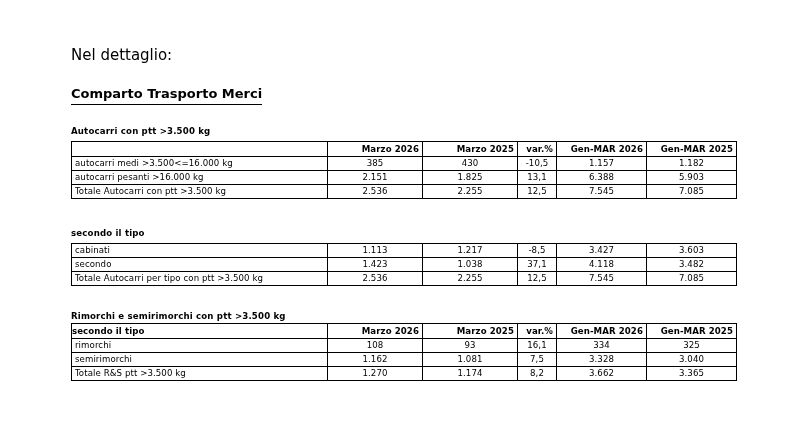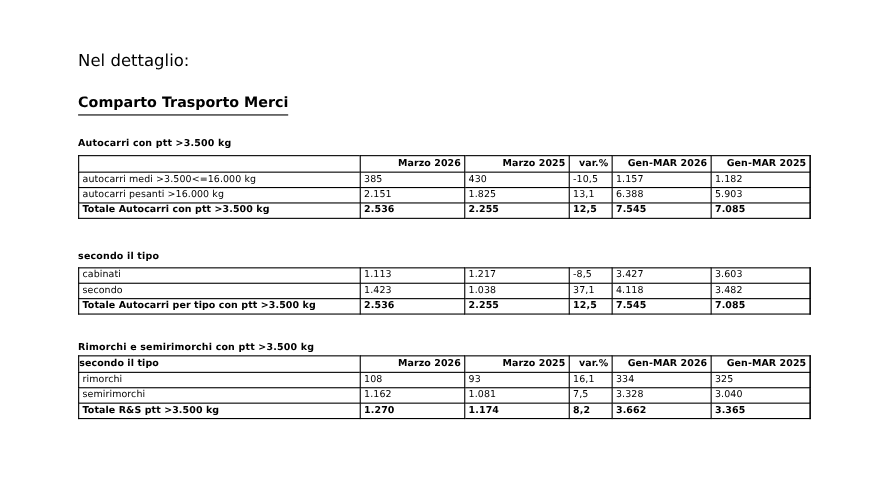--- a/index.html
+++ b/index.html
@@ -94,23 +94,23 @@
   }
   table.data thead th.blank-head {
     border: none;
     text-align: left;
     font-weight: bold;
     padding-left: 0;
   }
 
   
   table.data td.lbl { text-align: left; }
-  table.data td.num { text-align: left; }
-
-  tr.total td { font-weight: bold; }
+  table.data td.num { text-align: center; }
+
+  tr.total td { font-weight: normal; }
   tr.total td { border-top: 1px solid #000; }
 
   
   table.data { border: 1.4px solid #000; }
 
   
   .cap-inline {
     font-size: 8.6px;
     font-weight: bold;
     line-height: 11.5px;

